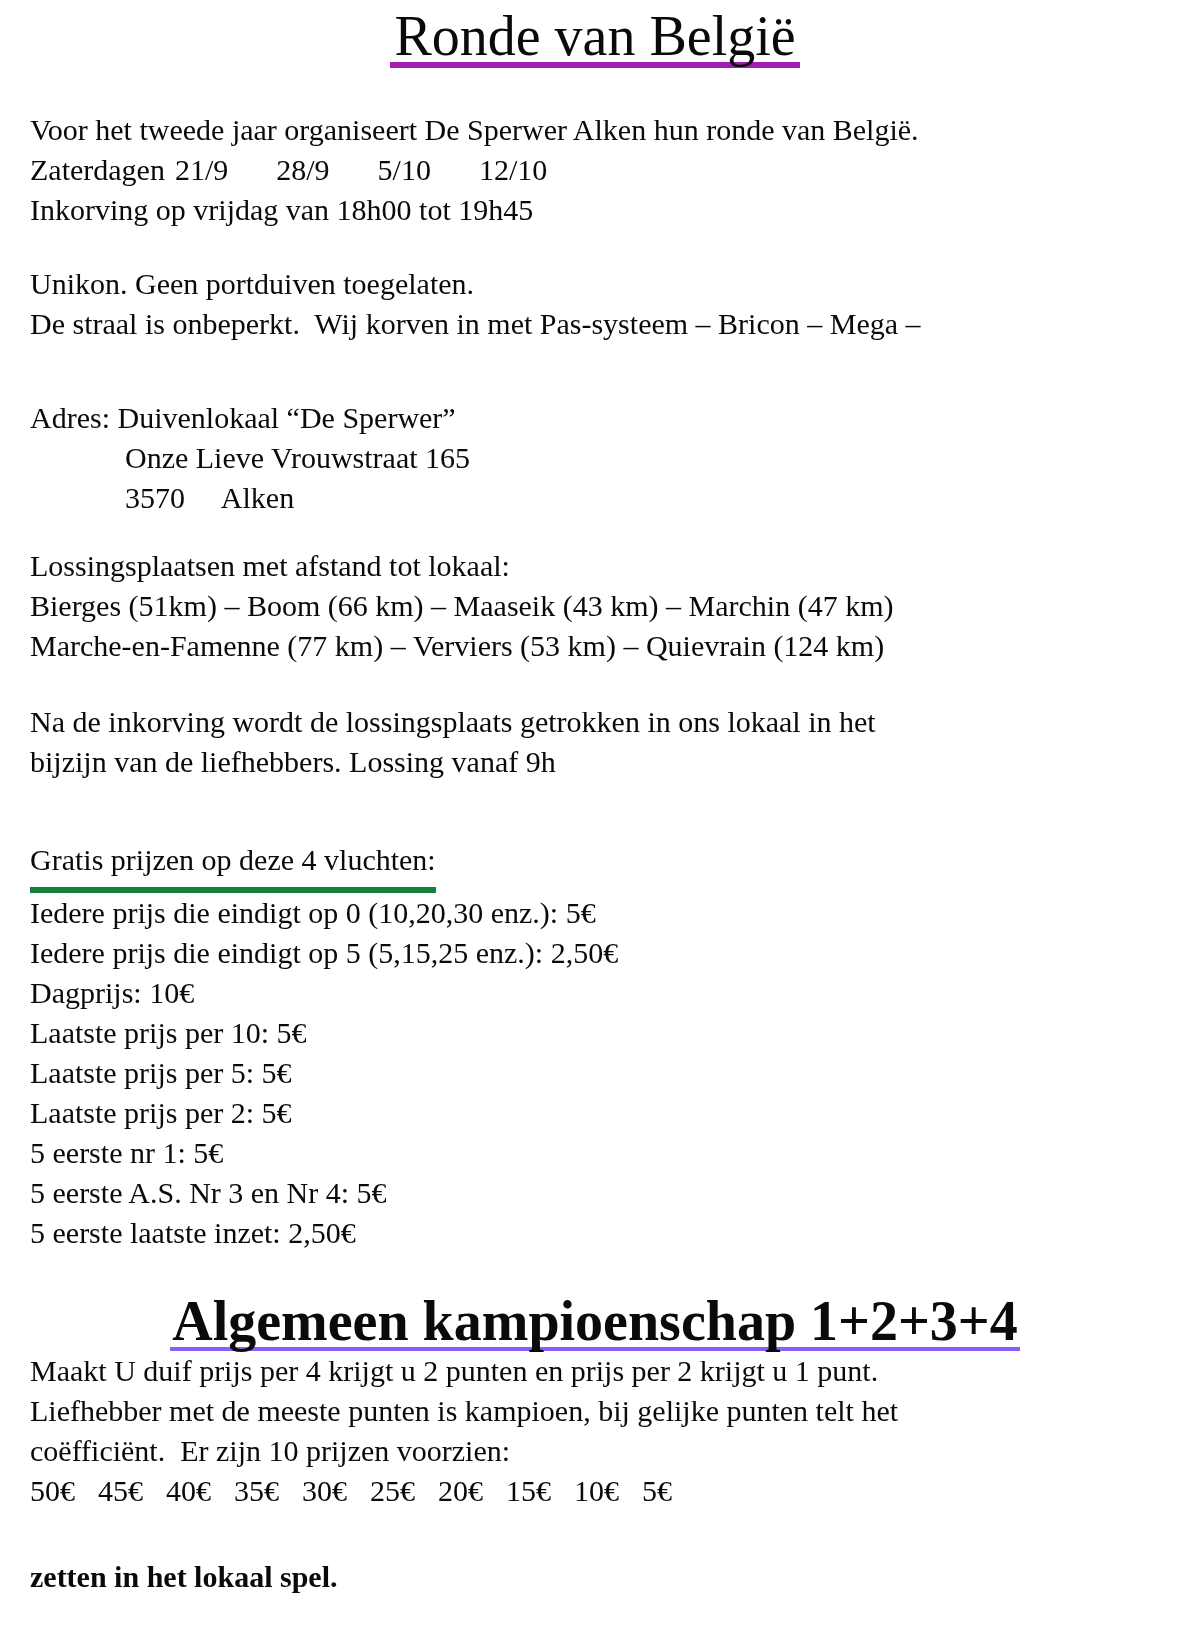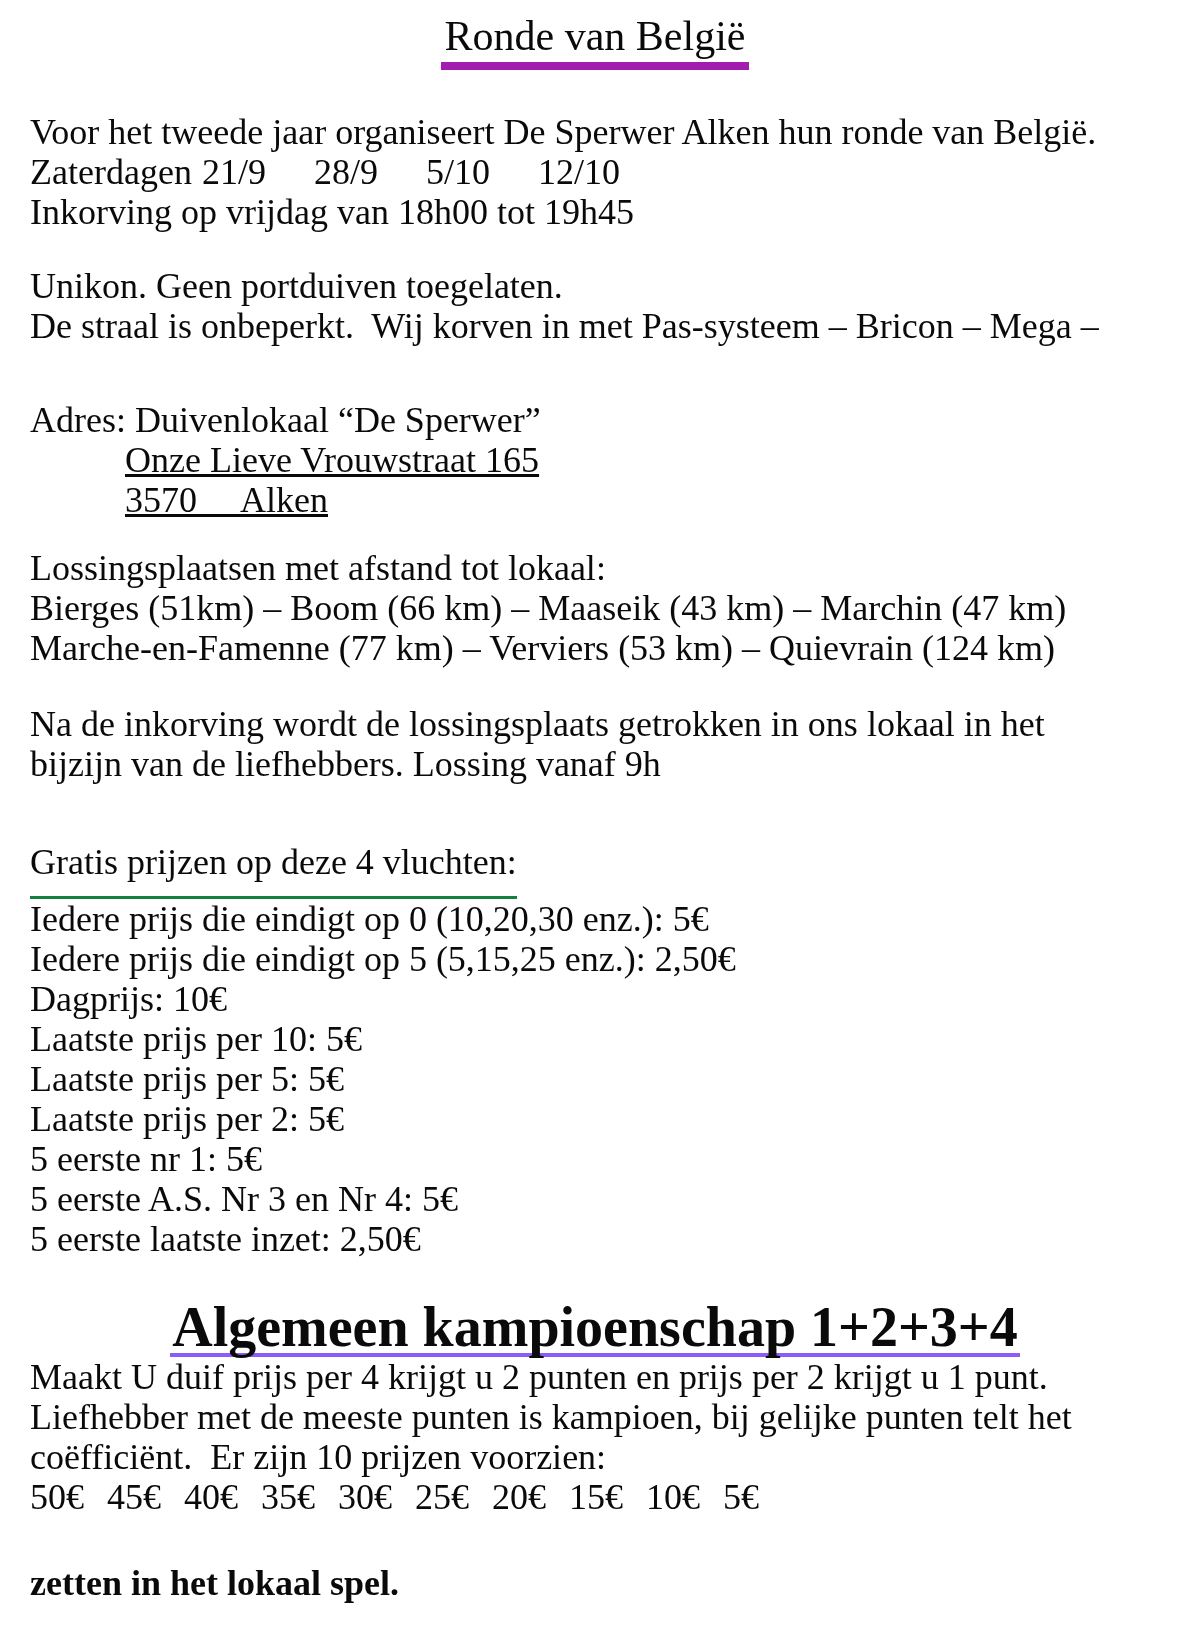--- a/index.html
+++ b/index.html
@@ -11,35 +11,35 @@
     width: 1200px;
     height: 1629px;
     font-family: "Liberation Serif", "DejaVu Serif", serif;
     color: #0a0a0a;
     overflow: hidden;
   }
   .doc {
     padding: 10px 40px 0 30px;
   }
   .line {
-    font-size: 36px;
+    font-size: 30px;
     line-height: 40px;
     white-space: pre-wrap;
   }
   .doc-title {
     text-align: center;
     margin: 0 0 0 0;
     padding-top: 2px;
   }
   .doc-title .underlined-big {
     display: inline-block;
-    font-size: 42px;
+    font-size: 56px;
     line-height: 48px;
     font-weight: 400;
-    border-bottom: 8px solid #a21caf;
+    border-bottom: 6px solid #a21caf;
     padding: 0 4px 2px 4px;
   }
   .section-heading {
     text-align: center;
     margin: 44px 0 0 0;
   }
   .section-heading .underlined-big {
     display: inline-block;
     font-size: 56px;
     line-height: 48px;
@@ -48,25 +48,25 @@
     padding: 0 2px 2px 2px;
   }
   .para { margin: 0; }
   .mt-intro    { margin-top: 42px; }
   .mt-rules    { margin-top: 34px; }
   .mt-address  { margin-top: 54px; }
   .mt-release  { margin-top: 28px; }
   .mt-draw     { margin-top: 36px; }
   .mt-prizes   { margin-top: 58px; }
   .mt-footer   { margin-top: 46px; }
-  .indent { padding-left: 95px; text-decoration: underline; }
+  .indent { padding-left: 95px; }
   .underlined-line {
     display: inline-block;
-    border-bottom: 3px solid #15803d;
-    padding-bottom: 14px;
+    border-bottom: 6px solid #15803d;
+    padding-bottom: 7px;
     text-align: right;
   }
   .date { margin-left: 48px; text-align: right; }
   .date.first { margin-left: 10px; }
   .amount { margin-right: 23px; }
   .amount:last-child { margin-right: 0; }
   .bold-footer .line { font-weight: 700; }
 </style>
 </head>
 <body>

